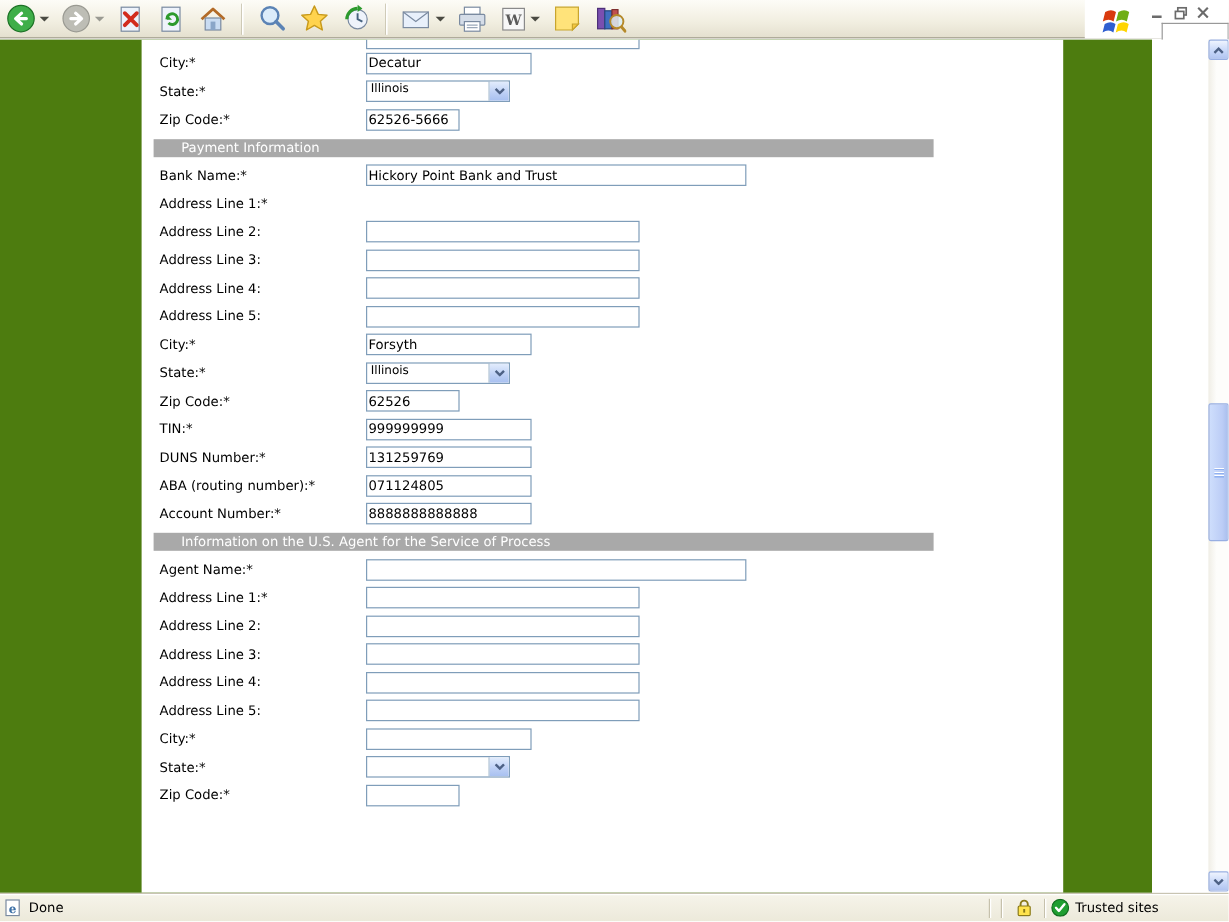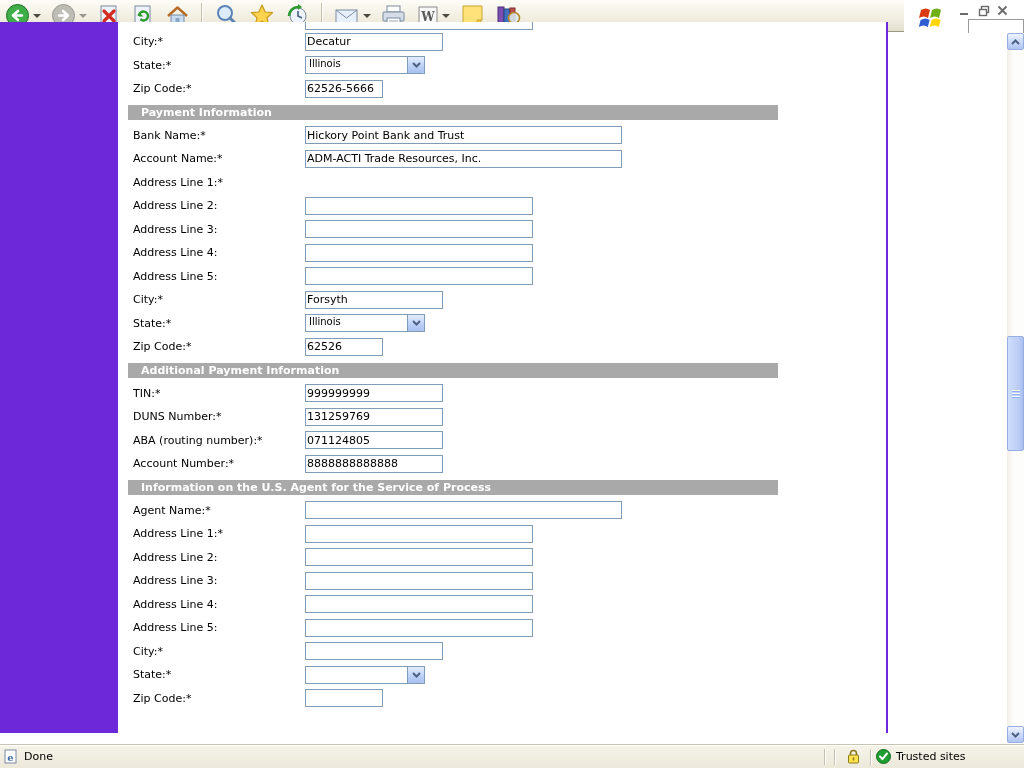--- a/index.html
+++ b/index.html
@@ -19,35 +19,35 @@
           background:linear-gradient(90deg,#c6c1ac 50%,#ffffff 50%); }
   .chrome-right { position:absolute; right:0; top:0; width:120px; height:32px; background:#fff;
                   display:flex; align-items:flex-start; padding-top:2px; }
   .winlogo { margin-left:14px; margin-top:2px; }
   .winctl { display:flex; gap:6px; margin-left:10px; margin-top:2px; }
   .winctl .wbtn { width:13px; height:13px; display:flex; align-items:center; justify-content:center; }
   .partial-box { position:absolute; right:0; top:19px; width:56px; height:14px;
                  border:1px solid #999; border-bottom:none; background:#fff; }
 
   
-  .viewport { position:absolute; top:22px; left:0; width:888px; height:711px;
-              background:#6d28d9; overflow:hidden; }
+  .viewport { position:absolute; top:33px; left:0; width:960px; height:711px;
+              background:#4d7c0f; overflow:hidden; }
   .pagebox { margin-left:118px; width:768px; height:100%; background:#ffffff; overflow:hidden; }
 
   .form { padding-top:0; }
   .partial-top { display:block; margin-left:187px; margin-top:-10px; }
 
   .row { display:flex; align-items:center; height:23.5px; padding-left:15px; }
   .lbl { width:172px; font-size:11px; color:#000; flex:none; }
   .txt { height:18px; border:1px solid #7f9db9; background:#fff; font:11px "DejaVu Sans",sans-serif;
          padding:1px 1px; color:#000; }
   .w317{width:317px} .w228{width:228px} .w138{width:138px} .w120{width:120px} .w78{width:78px}
 
   .sec-hdr { margin:4px 0 4px 10px; width:650px; height:15px; background:#a9a9a9;
-             color:#ffffff; font-size:11px; font-weight:bold; line-height:15px; padding-left:13px; }
+             color:#ffffff; font-size:11px; font-weight:normal; line-height:15px; padding-left:23px; }
 
   .sel { display:flex; height:18px; border:1px solid #7f9db9; background:#fff; }
   .selval { flex:1; font-size:10px; padding:1px 3px; color:#000; }
   .selarrow { width:17px; flex:none; display:flex; align-items:center; justify-content:center;
               background:linear-gradient(#e3edfd,#bccff5 60%,#a8c0f0); border-left:1px solid #7f9db9;
               border-radius:0 1px 1px 0; }
 
   .radio-group { display:flex; align-items:center; }
   .radio { width:12px; height:12px; border:1px solid #6a83a4; border-radius:50%;
            background:radial-gradient(circle at 35% 30%, #ffffff 55%, #dfe4ec); margin-right:5px; }
@@ -234,24 +234,20 @@
           <input class="txt w78" type="text" value="62526-5666" style="">
         </div>
 
         <div class="sec-hdr">Payment Information</div>
 
         <div class="row">
           <label class="lbl">Bank Name:*</label>
           <input class="txt w317" type="text" value="Hickory Point Bank and Trust" style="">
         </div>
         <div class="row">
-          <label class="lbl">Account Name:*</label>
-          <input class="txt w317" type="text" value="ADM-ACTI Trade Resources, Inc." style="">
-        </div>
-        <div class="row">
           <label class="lbl">Address Line 1:*</label>
         </div>
         <div class="row">
           <label class="lbl">Address Line 2:</label>
           <input class="txt w228" type="text" value="" style="">
         </div>
         <div class="row">
           <label class="lbl">Address Line 3:</label>
           <input class="txt w228" type="text" value="" style="">
         </div>
@@ -276,21 +272,20 @@
                   <path d="M1 1 l3.5 3.5 L8 1" stroke="#4d6185" stroke-width="2" fill="none"></path>
                 </svg>
             </span>
           </div>
         </div>
         <div class="row">
           <label class="lbl">Zip Code:*</label>
           <input class="txt w78" type="text" value="62526" style="">
         </div>
 
-        <div class="sec-hdr">Additional Payment Information</div>
 
         <div class="row">
           <label class="lbl">TIN:*</label>
           <input class="txt w138" type="text" value="999999999" style="">
         </div>
         <div class="row">
           <label class="lbl">DUNS Number:*</label>
           <input class="txt w138" type="text" value="131259769" style="">
         </div>
         <div class="row">

